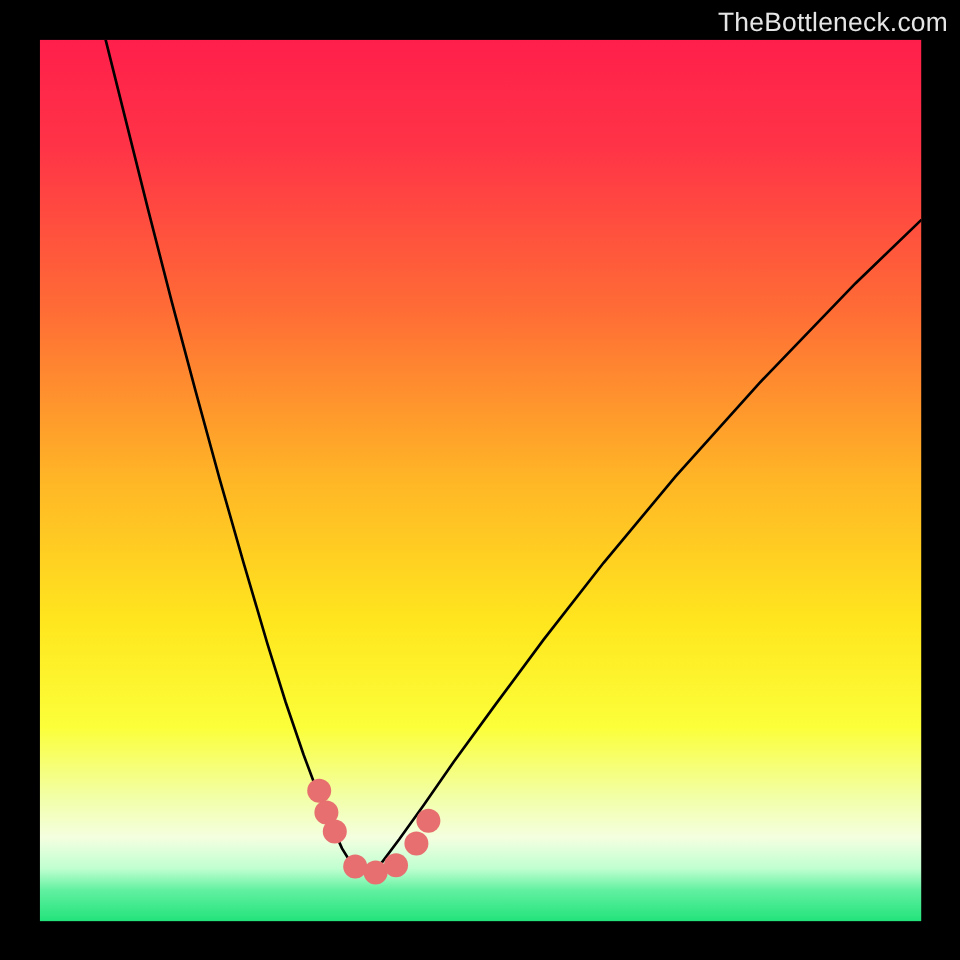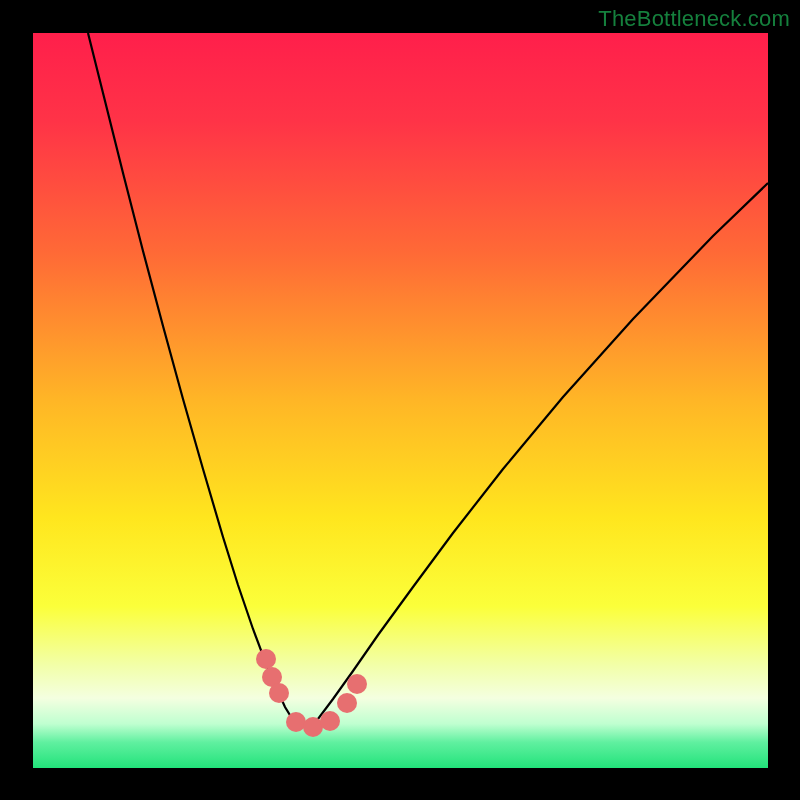--- a/index.html
+++ b/index.html
@@ -21,21 +21,21 @@
   .gradient {
     position: absolute;
     inset: 0;
   }
   .watermark {
     position: absolute;
     top: 6px;
     right: 10px;
     font-family: Arial, Helvetica, sans-serif;
     font-size: 22px;
-    color: #15803d;
+    color: #e5e5e5;
     letter-spacing: 0.2px;
   }
   svg.curve {
     position: absolute;
     inset: 0;
   }
 </style>
 </head>
 <body>
 

